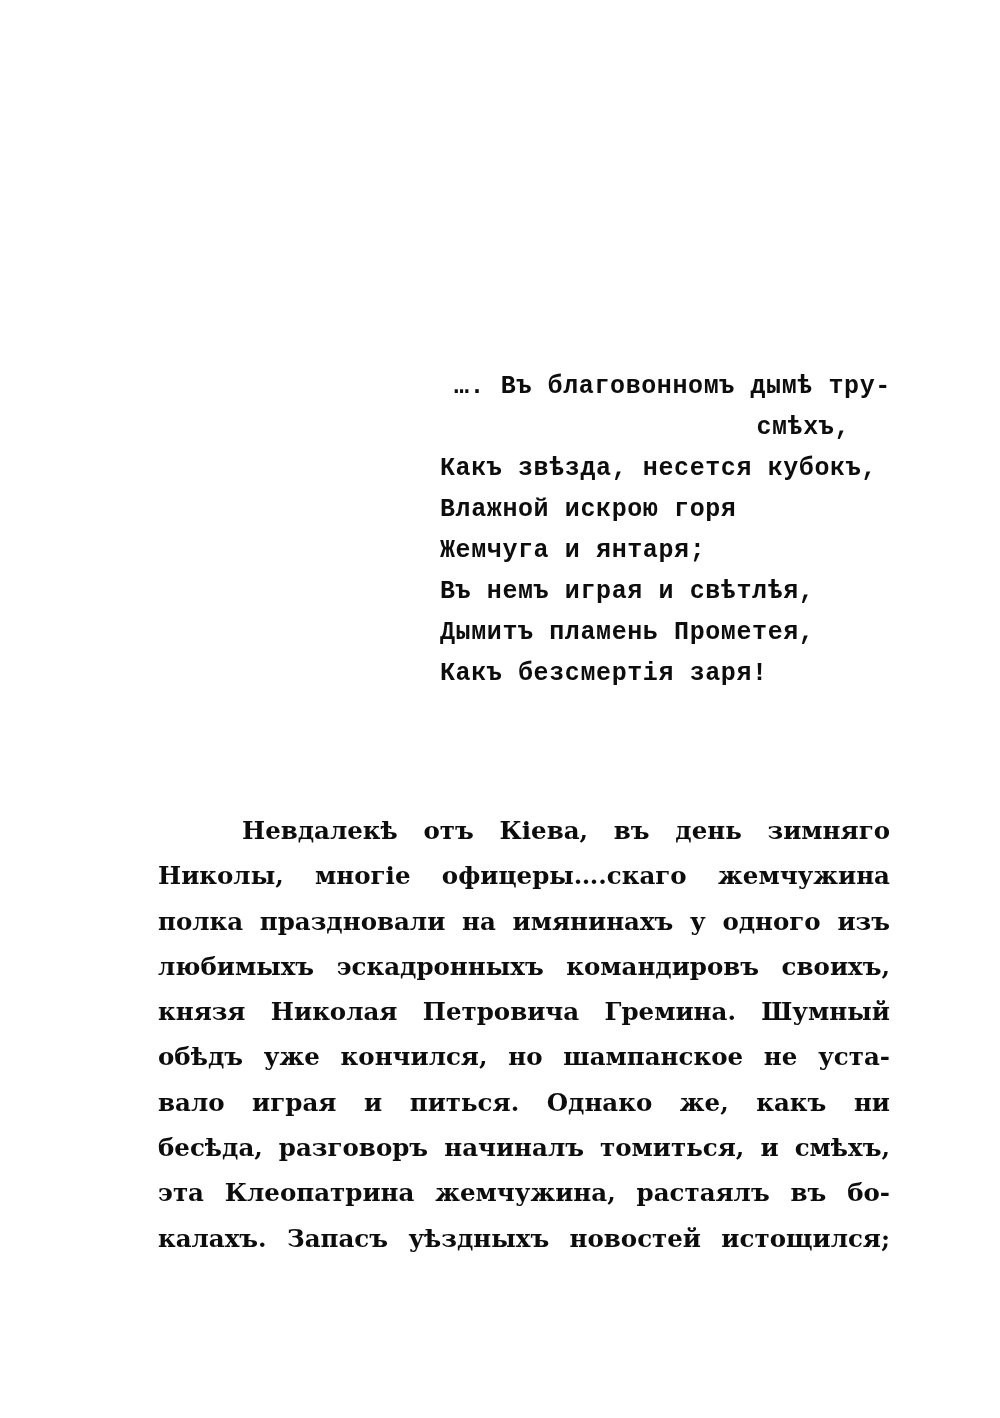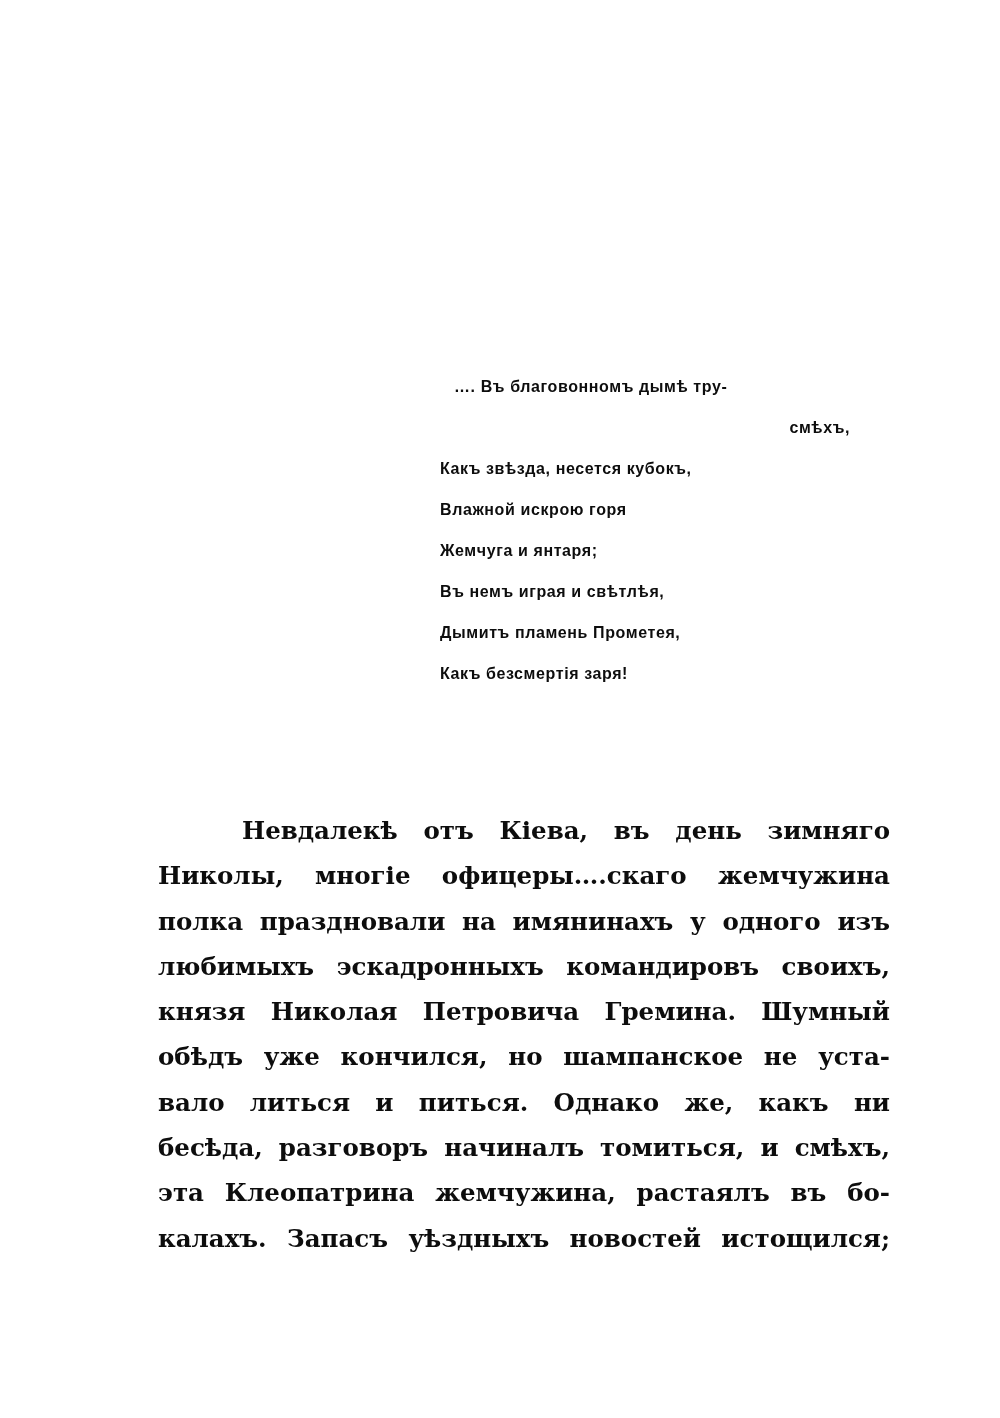--- a/index.html
+++ b/index.html
@@ -18,23 +18,23 @@
       position: absolute;
       left: 0; top: 0;
       width: 1000px; height: 1418px;
       background: #ffffff;
     }
     .epigraph {
       position: absolute;
       left: 440px;
       top: 366px;
       width: 430px;
-      font-family: Liberation Sans, sans-serif;
+      font-family: Liberation Mono, monospace;
       font-weight: bold;
-      font-size: 16px;
+      font-size: 25px;
       letter-spacing: 0.6px;
       color: #0d0d0d;
     }
     .ep-line {
       height: 41px;
       line-height: 41px;
       white-space: nowrap;
     }
     .ep-line.first {
       padding-left: 14px;
@@ -80,19 +80,19 @@
     <div class="ep-line">Какъ безсмертія заря!</div>
   </div>
 
   <div class="body-text">
     <div class="bt-line indent">Невдалекѣ отъ Кіева, въ день зимняго</div>
     <div class="bt-line">Николы, многіе офицеры….скаго жемчужина</div>
     <div class="bt-line">полка праздновали на имянинахъ у одного изъ</div>
     <div class="bt-line">любимыхъ эскадронныхъ командировъ своихъ,</div>
     <div class="bt-line">князя Николая Петровича Гремина. Шумный</div>
     <div class="bt-line">обѣдъ уже кончился, но шампанское не уста-</div>
-    <div class="bt-line">вало литься и питься. Однако же, какъ ни</div>
+    <div class="bt-line">вало играя и питься. Однако же, какъ ни</div>
     <div class="bt-line">бесѣда, разговоръ начиналъ томиться, и смѣхъ,</div>
     <div class="bt-line">эта Клеопатрина жемчужина, растаялъ въ бо-</div>
     <div class="bt-line">калахъ. Запасъ уѣздныхъ новостей истощился;</div>
   </div>
 
 </div>
 
 </body></html>

